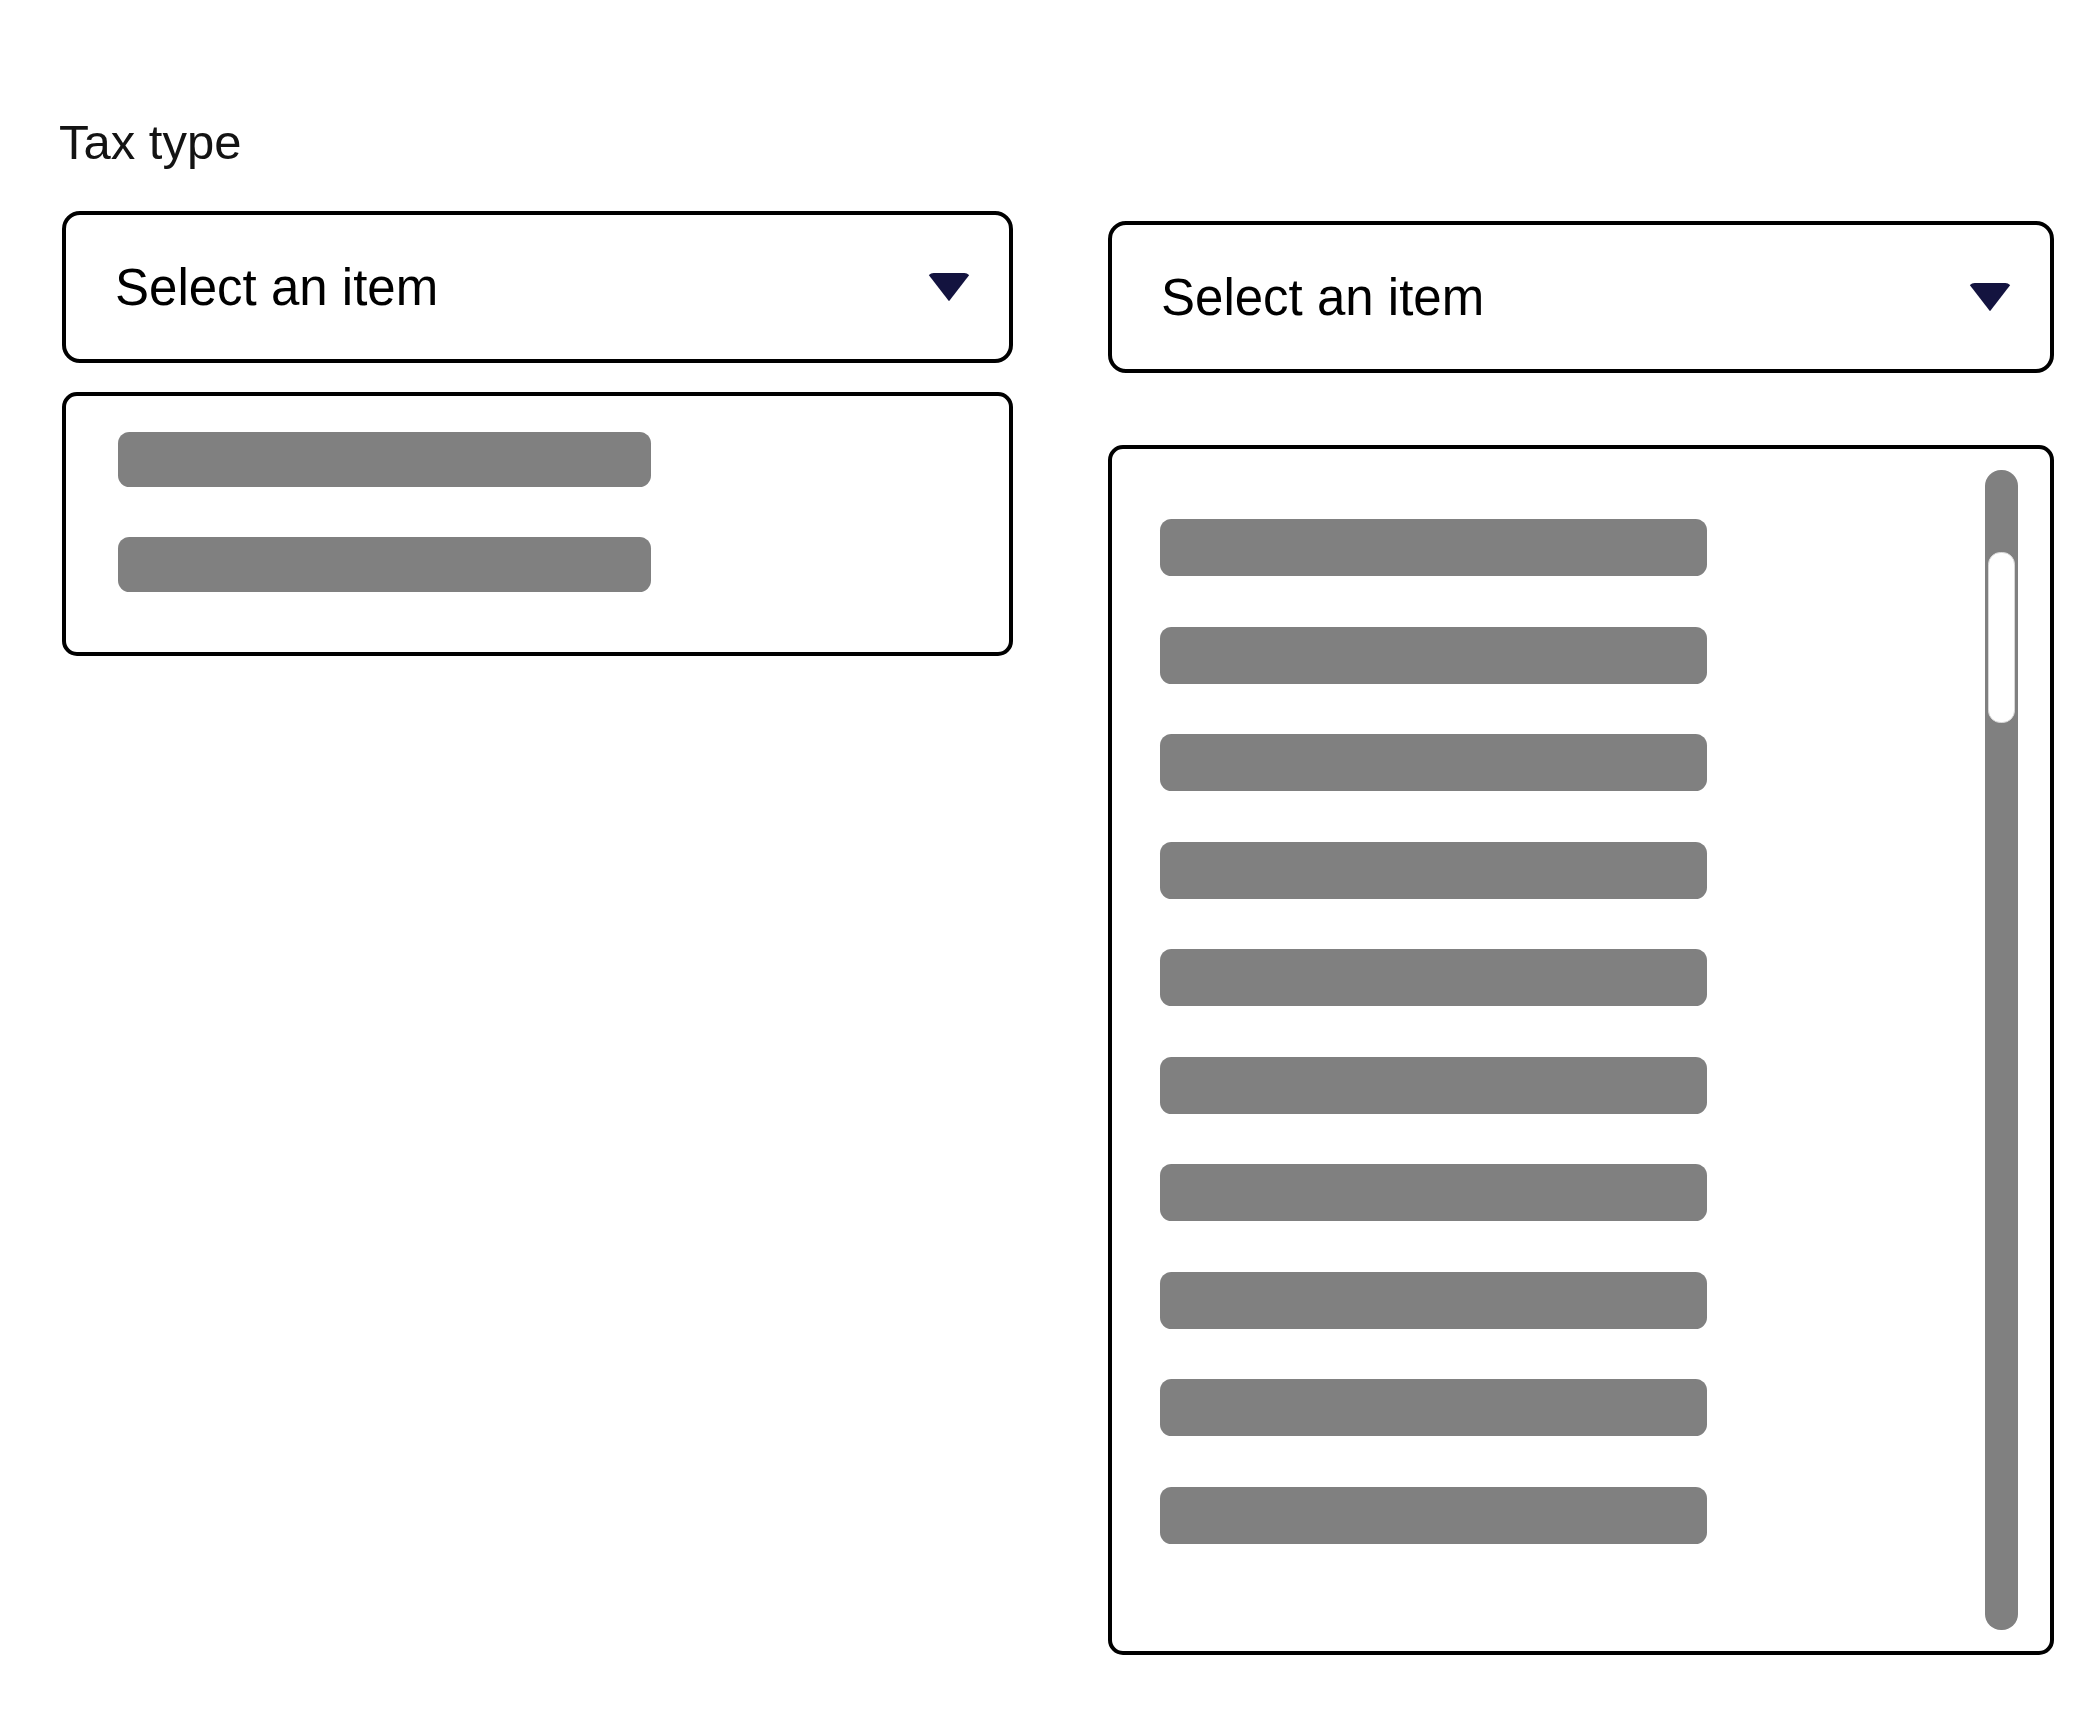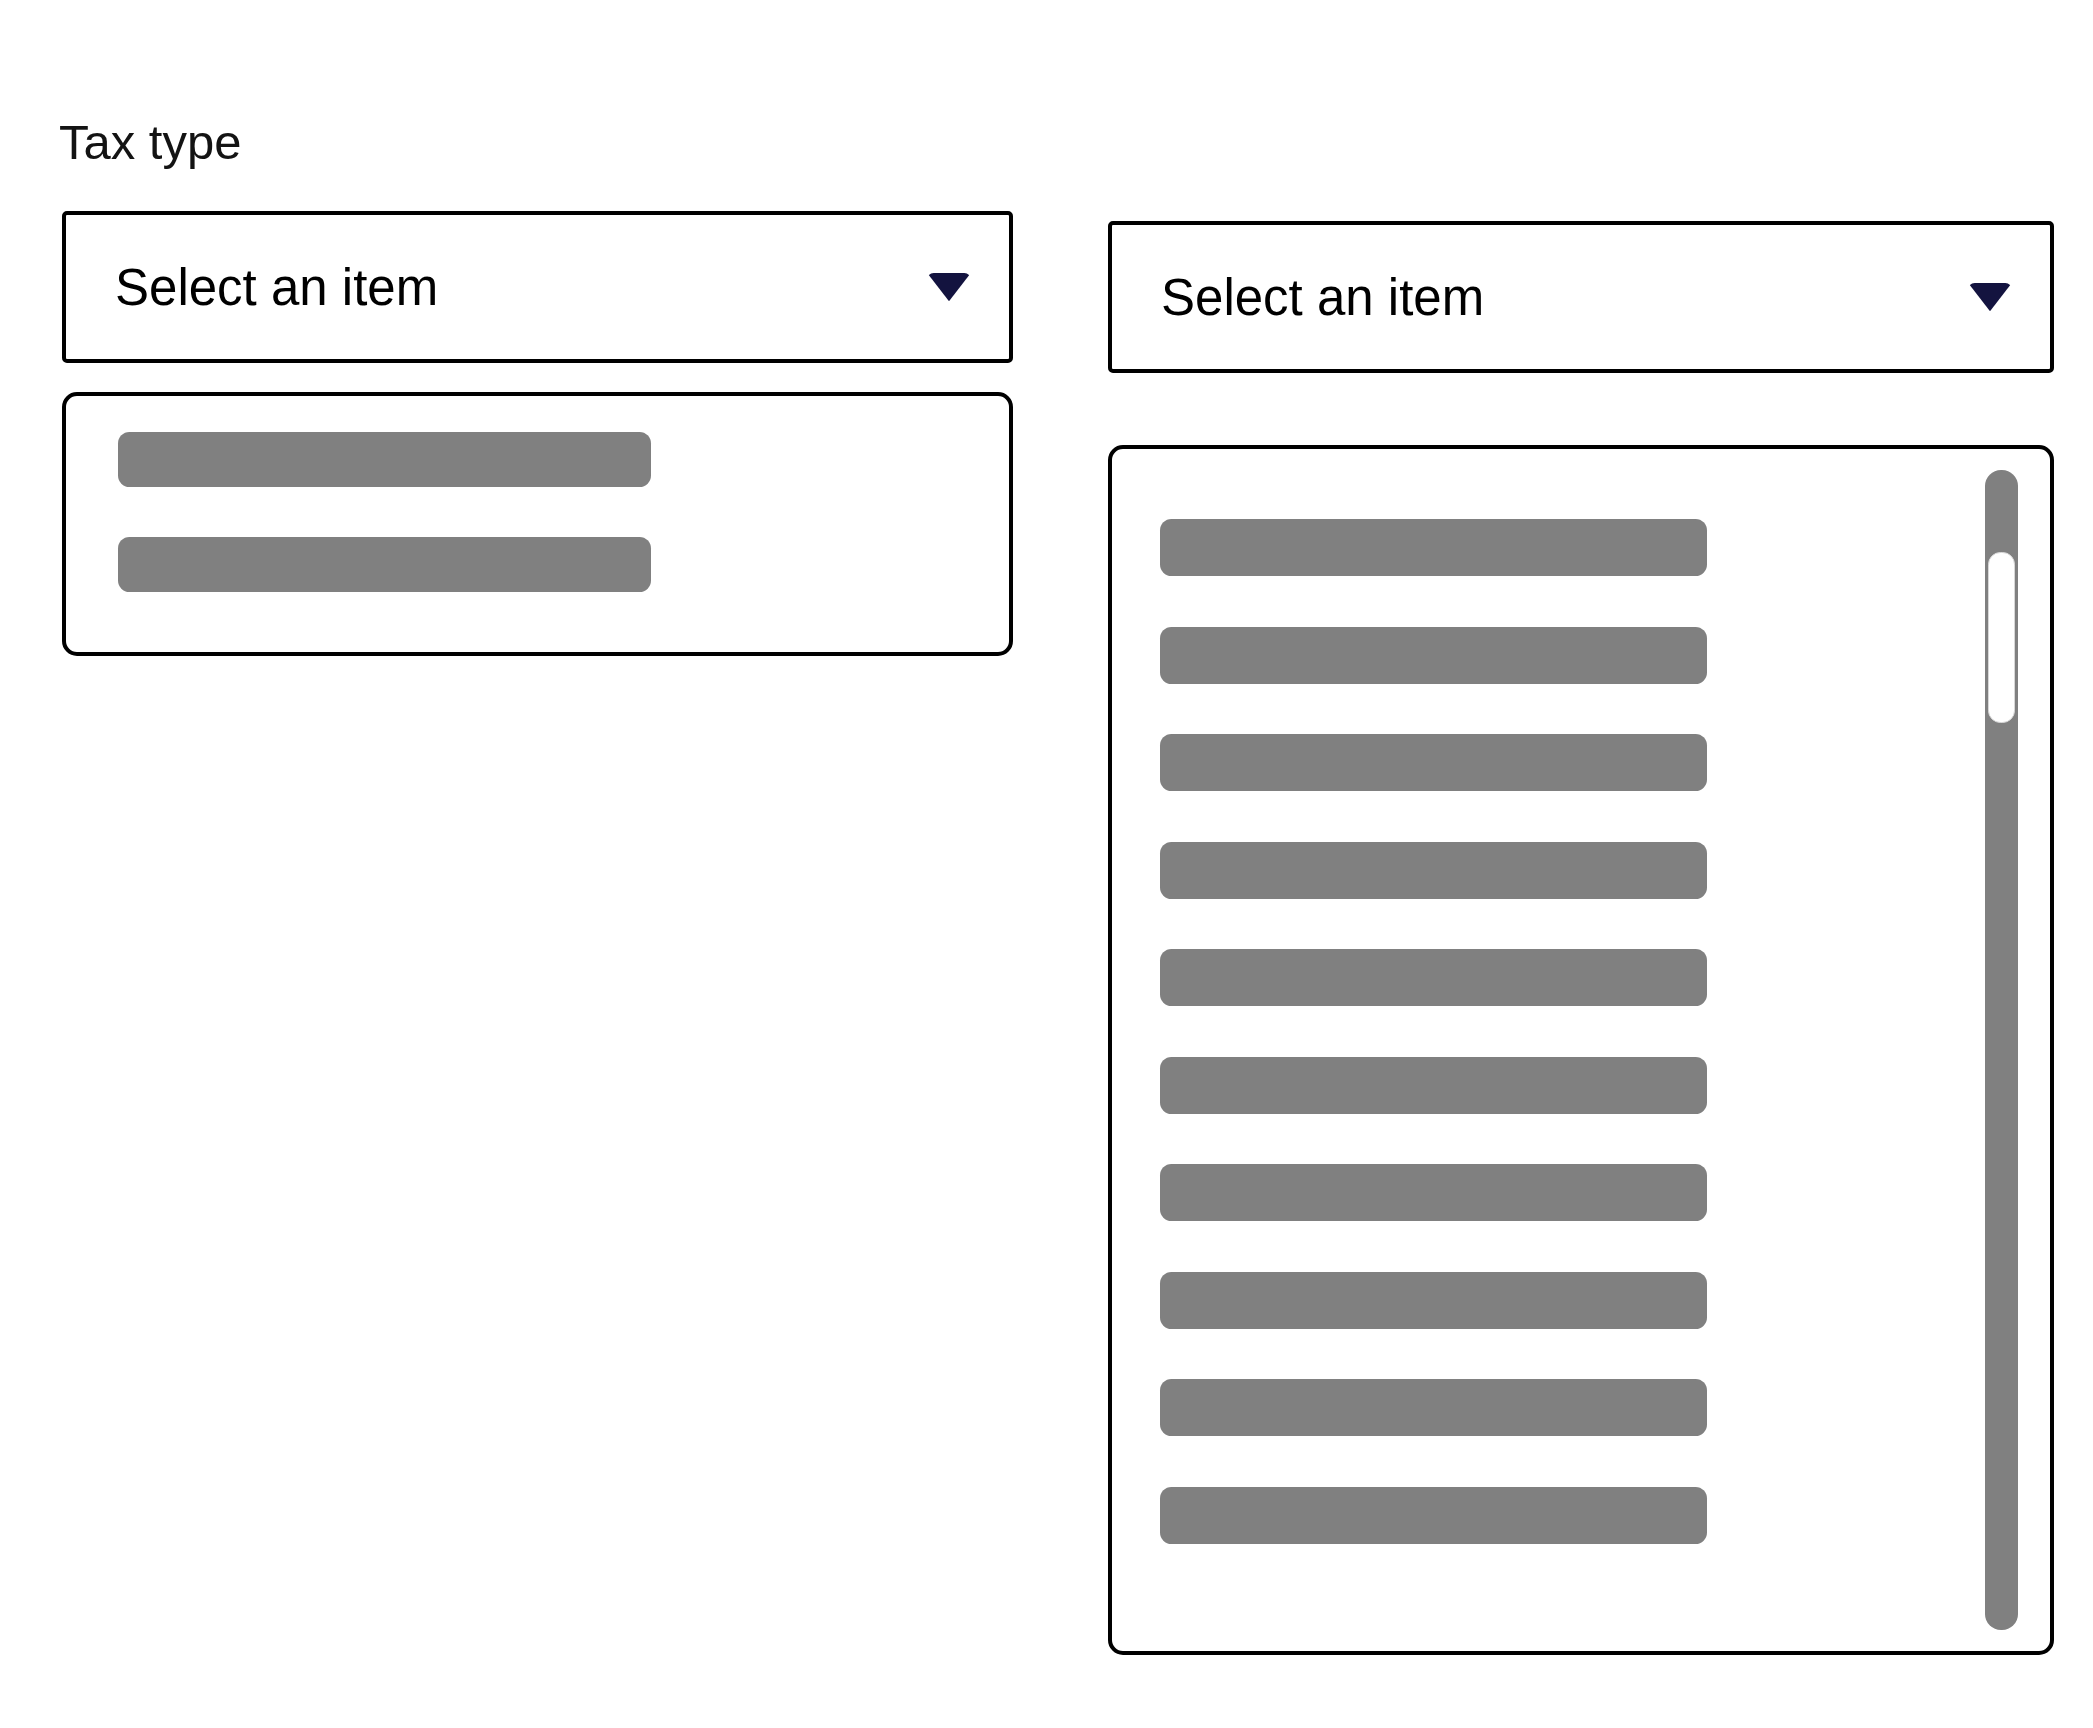--- a/index.html
+++ b/index.html
@@ -30,21 +30,21 @@
     line-height: 1;
     color: #131313;
     font-weight: 400;
     white-space: nowrap;
   }
 
   
   .select-control {
     background: #ffffff;
     border: 4.8px solid #000000;
-    border-radius: 5px;
+    border-radius: 18px;
     display: flex;
     align-items: center;
     cursor: pointer;
   }
   .select-value {
     font-size: 51px;
     line-height: 1;
     color: #000000;
     white-space: nowrap;
     flex: 1 1 auto;

